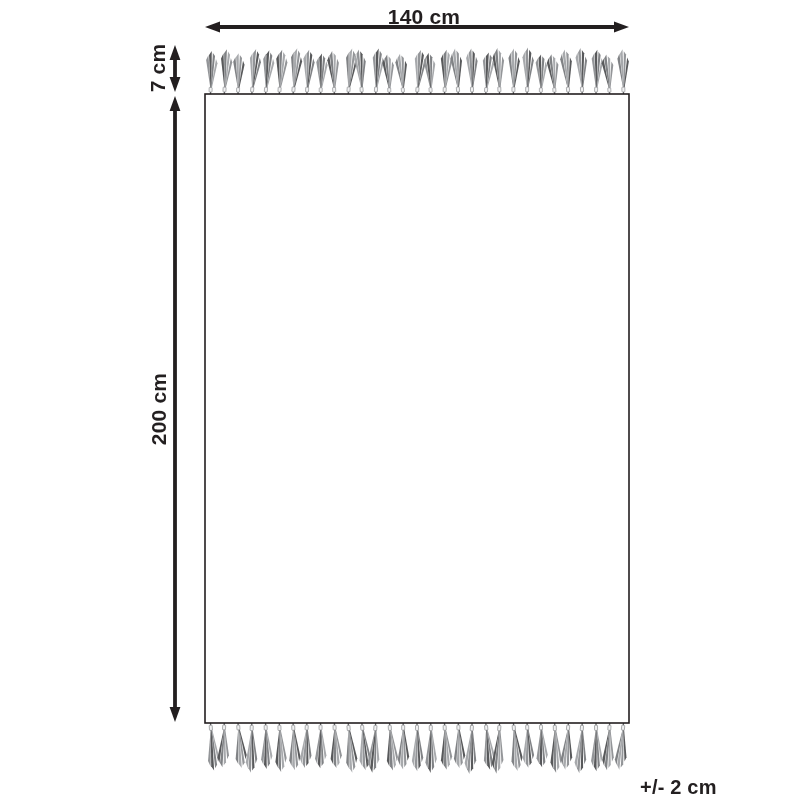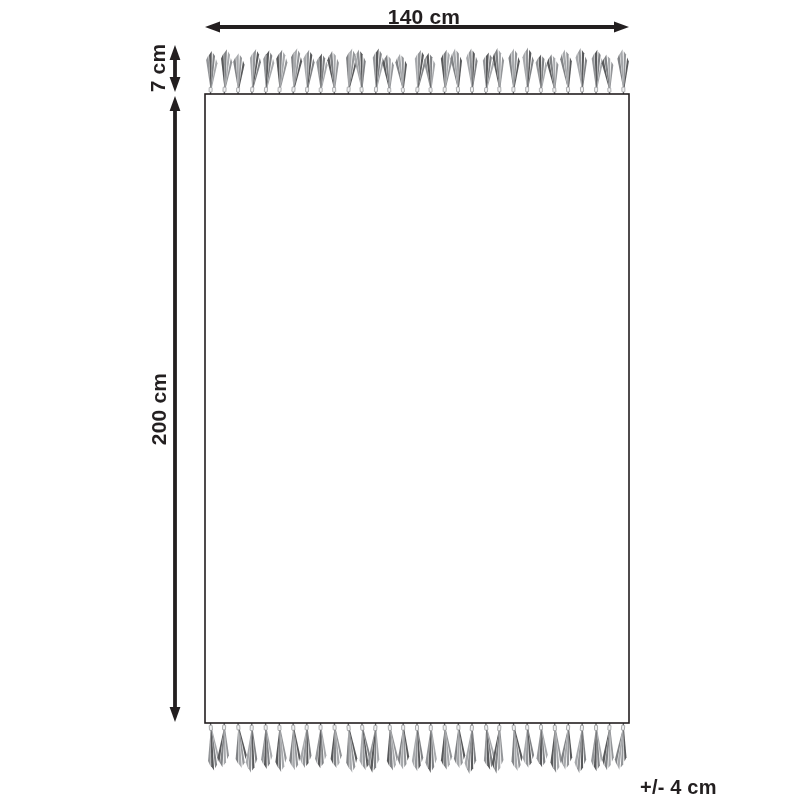--- a/index.html
+++ b/index.html
@@ -576,14 +576,14 @@
         <polygon points="175,722 169.6,707 180.4,707" fill="#231f20"></polygon>
       </g>
     </svg>
 
   <div class="dim-label width-label">140 cm</div>
 
   <div class="dim-label rot fringe-label">7 cm</div>
 
   <div class="dim-label rot height-label">200 cm</div>
 
-  <div class="dim-label tolerance-label">+/- 4 cm</div>
+  <div class="dim-label tolerance-label">+/- 2 cm</div>
 </div>
 
 </body></html>

